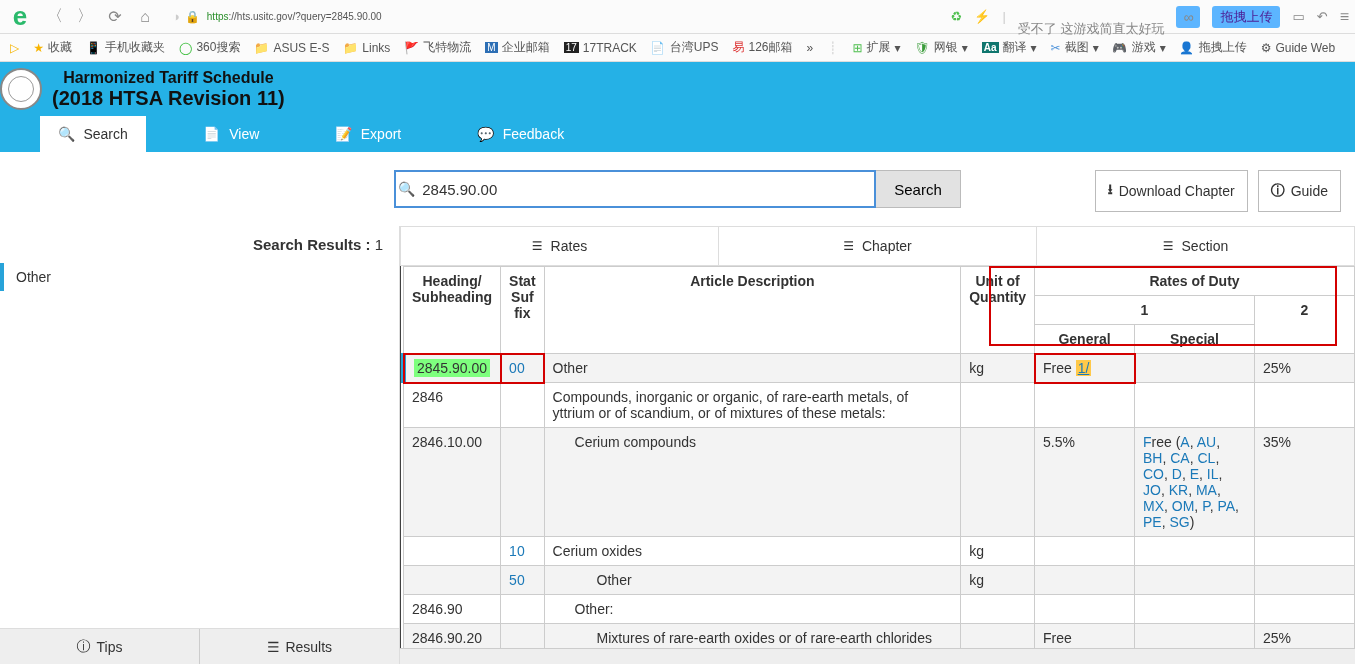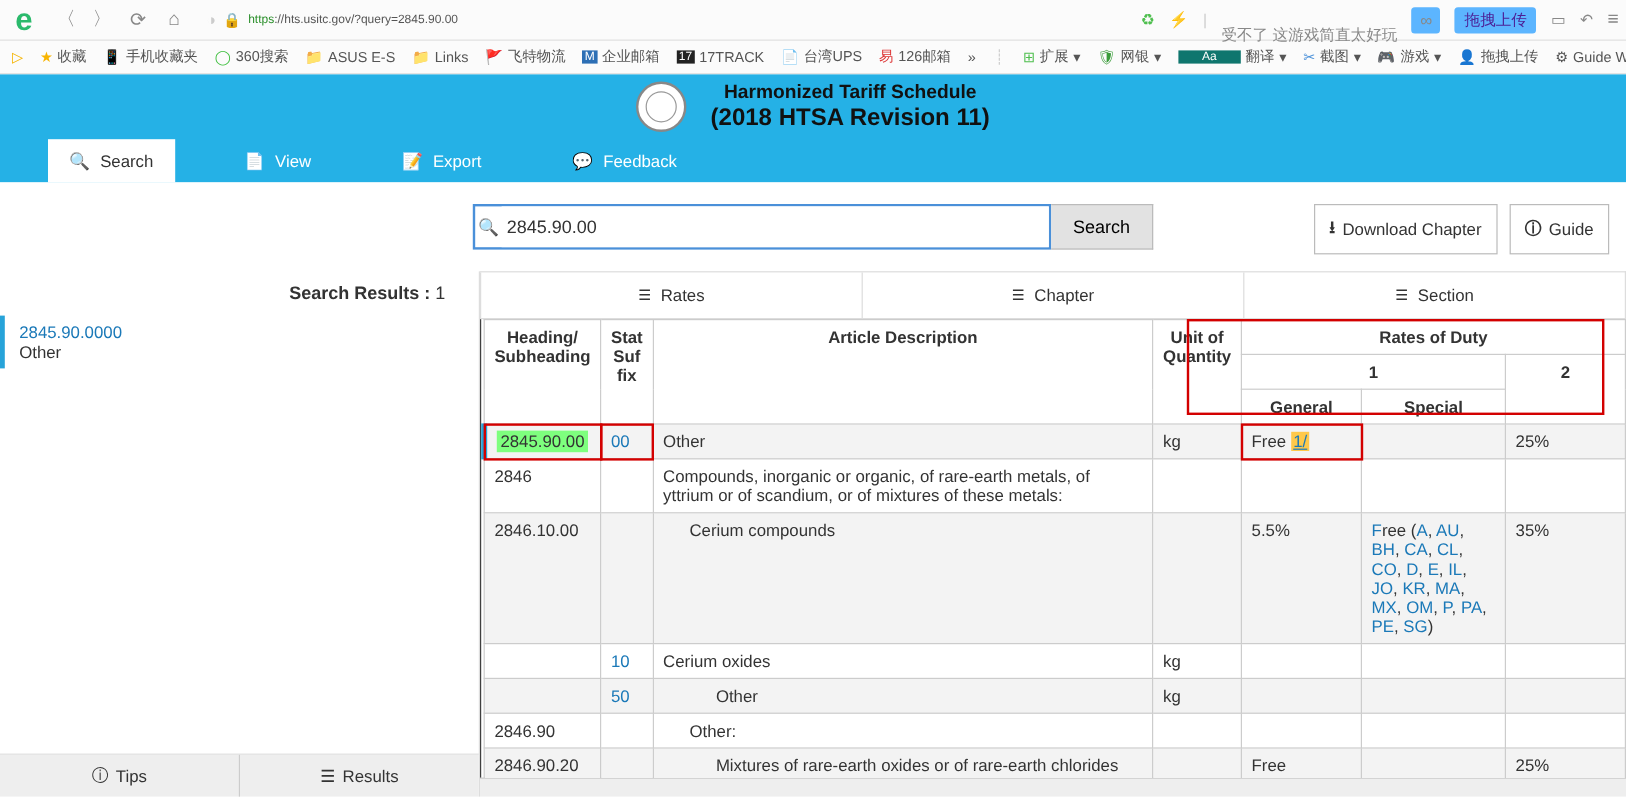--- a/index.html
+++ b/index.html
@@ -22,21 +22,21 @@
 
   
   .bookmarks { height: 28px; background:#fbfbfb; border-bottom:1px solid #ddd; display:flex; align-items:center; padding: 0 10px; gap:14px; font-size:12px; color:#555; overflow:hidden; }
   .bm-item { display:flex; align-items:center; gap:4px; white-space:nowrap; }
   .bm-star { color:#f8b400; }
   .bm-folder { color:#f5c24c; }
   .bm-sep { color:#ccc; margin: 0 2px; }
 
   
   .page-header { background:#25b1e6; color:#fff; }
-  .hts-title-bar { display:flex; justify-content:center; align-items:center; gap:20px; padding:6px 0; }
+  .hts-title-bar { display:flex; justify-content:flex-start; align-items:center; gap:10px; padding:6px 0; }
   .seal { width:42px; height:42px; border:2px solid #888; border-radius:50%; background:#fff; display:flex;align-items:center;justify-content:center; position:relative; }
   .seal::after { content:""; position:absolute; width:24px; height:24px; border:1px solid #999; border-radius:50%; }
   .hts-titles { text-align:center; font-weight:bold; color:#111; }
   .hts-titles .t1 { font-size:16px; }
   .hts-titles .t2 { font-size:20px; }
 
   .tabs { display:flex; align-items:flex-end; gap:40px; padding: 0 40px; }
   .tab { padding:10px 18px; color:#fff; display:flex; align-items:center; gap:8px; cursor:pointer; font-size:14px; }
   .tab.active { background:#fff; color:#333; }
   .tab .tab-icon { font-size:14px; }
@@ -47,21 +47,21 @@
   .search-box .sb-icon { width:22px; display:flex; align-items:center; justify-content:center; color:#bbb; font-size:14px; }
   .search-box input { border:none; outline:none; flex:1; font-size:15px; padding:0 4px; color:#333; }
   .search-btn { background:#e2e2e2; border:1px solid #bbb; border-left:none; height:38px; padding:0 18px; font-size:15px; cursor:pointer; }
   .right-actions { position:absolute; right:14px; top:18px; display:flex; gap:10px; }
   .btn-outline { border:1px solid #bbb; background:#fff; padding:8px 12px; display:flex; align-items:center; gap:6px; font-size:14px; cursor:pointer; }
   .btn-outline .icon { font-weight:bold; }
 
   
   .main { display:flex; height: calc(670px - 34px - 28px - 52px - 44px - 74px); }
   .left-pane { width: 400px; border-right:1px solid #ddd; display:flex; flex-direction:column; }
-  .sr-header { padding:10px 28px; font-size:15px; text-align:right; }
+  .sr-header { padding:10px 16px; font-size:15px; text-align:right; }
   .sr-header b { font-weight:bold; }
   .sr-list { flex:1; }
   .sr-item { border-left:4px solid #27a3d9; padding:6px 12px; cursor:pointer; }
   .sr-item .code { color:#1b79b8; font-size:14px; }
   .sr-item .desc { color:#333; font-size:14px; }
   .left-footer { display:flex; border-top:1px solid #ddd; height:36px; }
   .lf-btn { flex:1; display:flex; align-items:center; justify-content:center; gap:6px; background:#eee; cursor:pointer; font-size:14px;}
   .lf-btn + .lf-btn { border-left:1px solid #ccc; }
 
   .right-pane { flex:1; display:flex; flex-direction:column; position:relative; }
@@ -169,21 +169,21 @@
       <span>台湾UPS</span>
     </span>
   <span class="bm-item">
       <span style="color:#d33;">易</span>
       <span>126邮箱</span>
     </span>
   <span>»</span>
   <span class="bm-sep">┊</span>
   <span class="bm-item"><span style="color:#4fbf4f;">⊞</span><span>扩展</span> ▾</span>
   <span class="bm-item"><span style="color:#3a9c3a;">🛡</span><span>网银</span> ▾</span>
-  <span class="bm-item"><span style="background:#0f766e;color:#fff;padding:0 20px;font-size:10px;">Aa</span><span>翻译</span> ▾</span>
+  <span class="bm-item"><span style="background:#0f766e;color:#fff;padding:0 2px;font-size:10px;font-weight:bold;">Aa</span><span>翻译</span> ▾</span>
   <span class="bm-item"><span style="color:#4a90d9;">✂</span><span>截图</span> ▾</span>
   <span class="bm-item"><span>🎮</span><span>游戏</span> ▾</span>
   <span class="bm-item">
       <span style="color:#e8a23a;">👤</span>
       <span>拖拽上传</span>
     </span>
   <span class="bm-item">
       <span>⚙</span>
       <span>Guide Web</span>
     </span>
@@ -235,21 +235,20 @@
   </div>
 </div>
 
 <div class="main">
   <div class="left-pane">
     <div class="sr-header">
       <b>Search Results :</b> <span>1</span>
     </div>
     <div class="sr-list">
       <div class="sr-item">
-        <div class="code">2845.90.0000</div>
         <div class="desc">Other</div>
       </div>
     </div>
     <div class="left-footer">
       <div class="lf-btn">
           <span>ⓘ</span>
           <span>Tips</span>
         </div>
       <div class="lf-btn">
           <span>☰</span>

